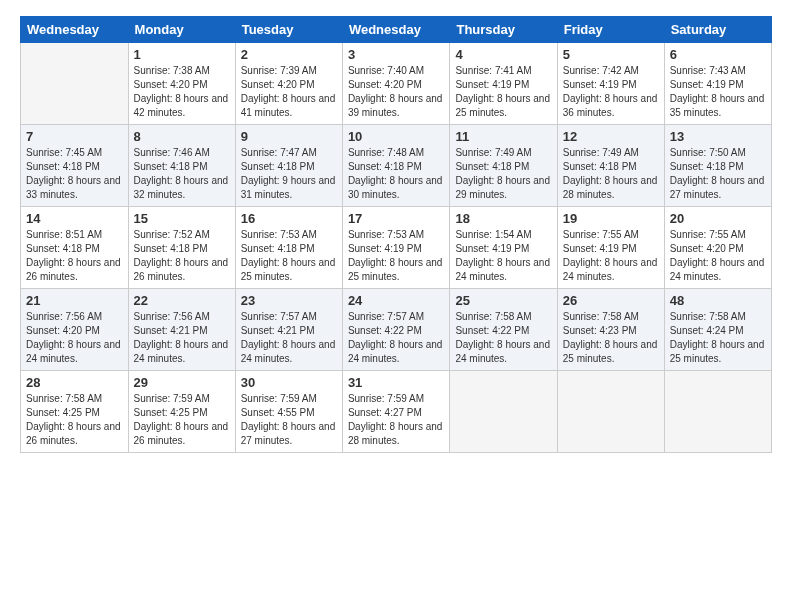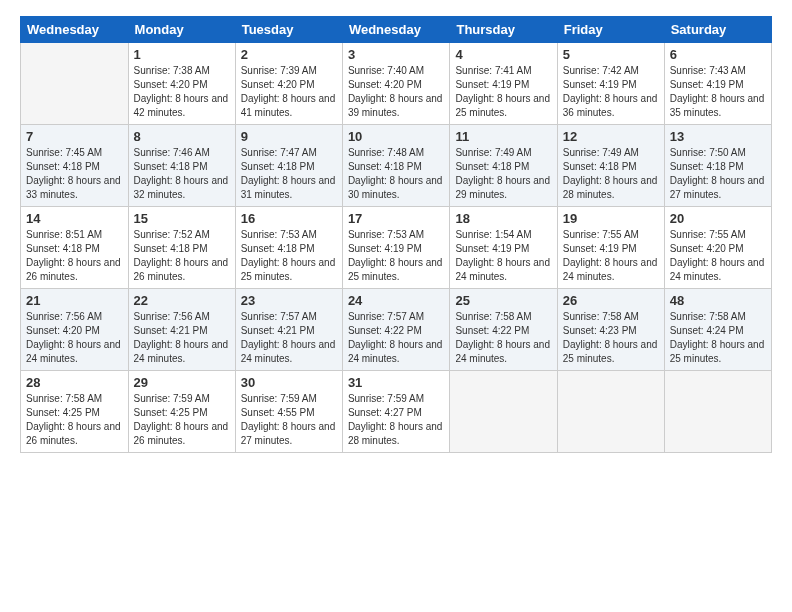--- a/index.html
+++ b/index.html
@@ -149,21 +149,21 @@
           <td>
           <span class="day-number">8</span>
           <span class="cell-text">Sunrise: 7:46 AM</span><br>
           <span class="cell-text">Sunset: 4:18 PM</span><br>
           <span class="cell-text">Daylight: 8 hours and 32 minutes.</span>
         </td>
           <td>
           <span class="day-number">9</span>
           <span class="cell-text">Sunrise: 7:47 AM</span><br>
           <span class="cell-text">Sunset: 4:18 PM</span><br>
-          <span class="cell-text">Daylight: 8 hours and 31 minutes.</span>
+          <span class="cell-text">Daylight: 9 hours and 31 minutes.</span>
         </td>
           <td>
           <span class="day-number">10</span>
           <span class="cell-text">Sunrise: 7:48 AM</span><br>
           <span class="cell-text">Sunset: 4:18 PM</span><br>
           <span class="cell-text">Daylight: 8 hours and 30 minutes.</span>
         </td>
           <td>
           <span class="day-number">11</span>
           <span class="cell-text">Sunrise: 7:49 AM</span><br>

